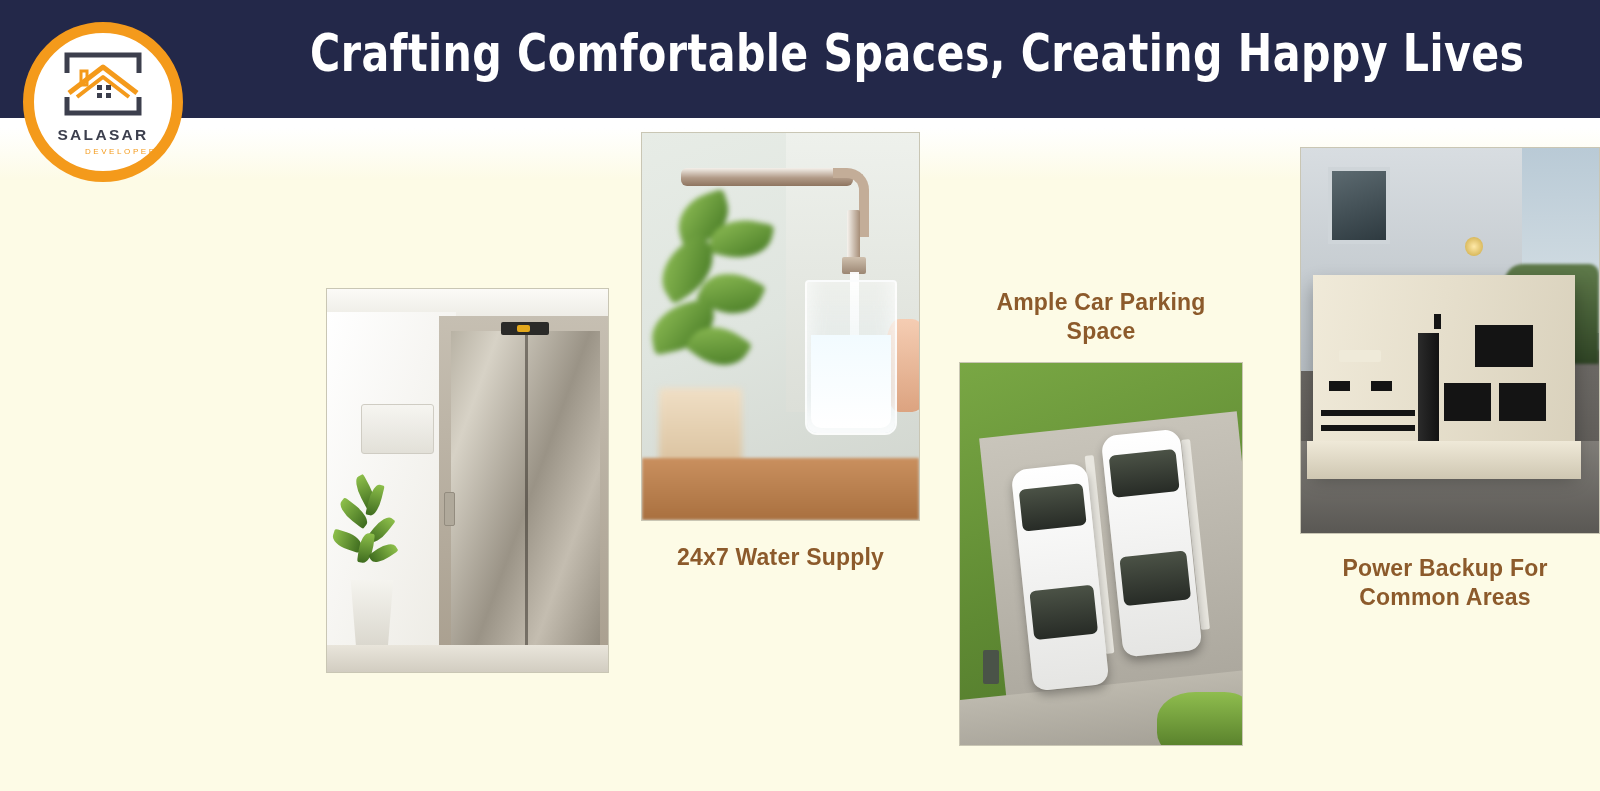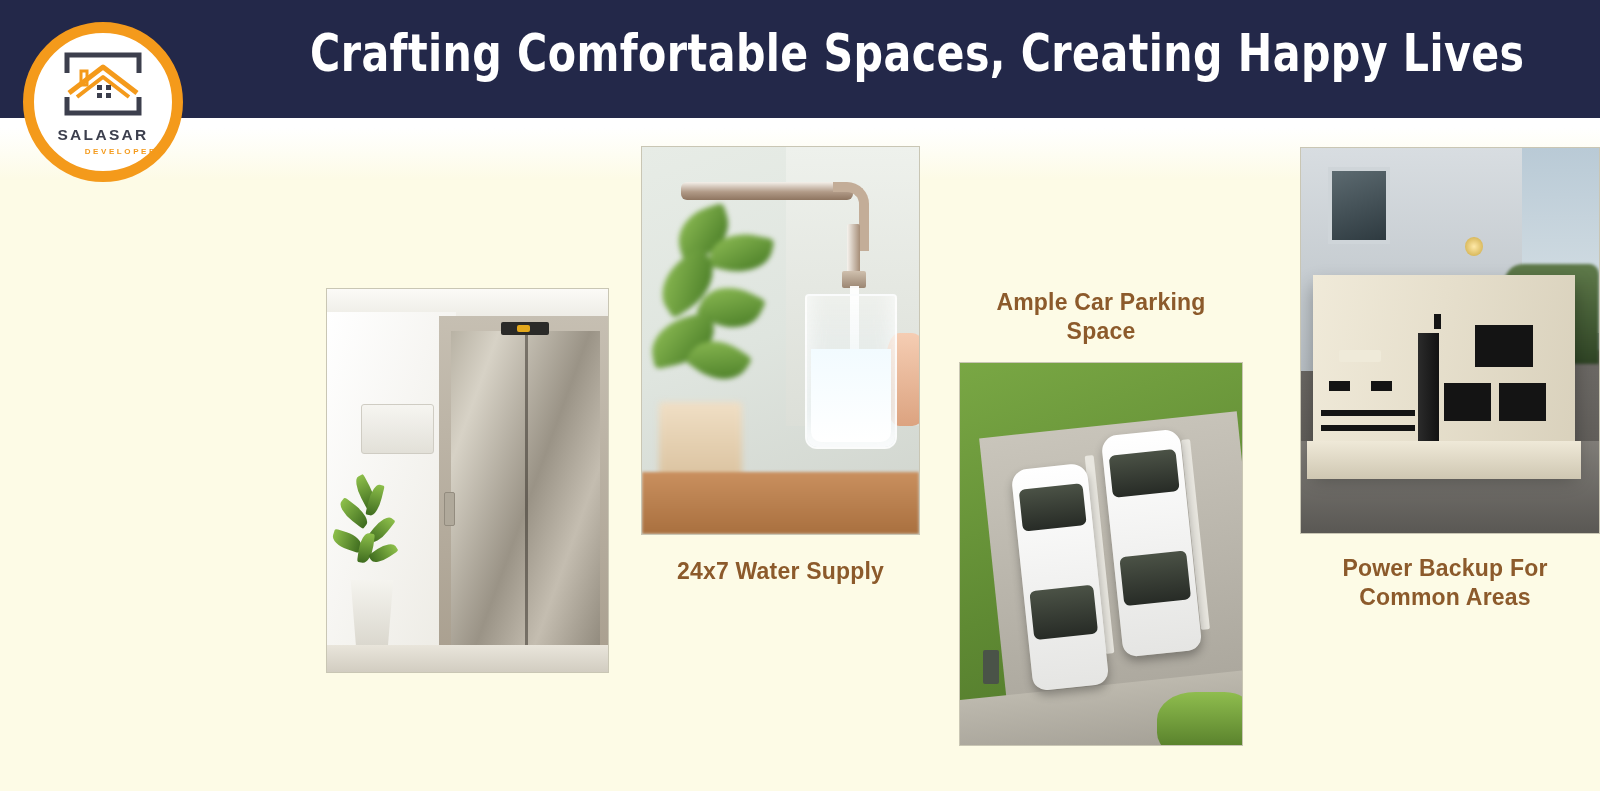--- a/index.html
+++ b/index.html
@@ -63,21 +63,21 @@
   .logo-name {
     font-size: 15.5px;
     font-weight: bold;
     letter-spacing: 2.3px;
     color: #3c3f4d;
     margin-top: 5px;
     font-family: "Liberation Sans", sans-serif;
   }
   .logo-sub {
     font-size: 8px;
-    font-weight: bold;
+    font-weight: normal;
     letter-spacing: 2.6px;
     color: #f49a1b;
     margin-top: 3px;
     margin-left: 44px;
   }
 
   
   .card { position: absolute; }
   .photo {
     position: relative;
@@ -97,21 +97,21 @@
 
   
   #card-cctv       { left: 8px;    top: 145px; width: 285px; }
   #card-cctv .photo{ width: 285px; height: 389px; }
   #card-cctv .caption { margin-top: 22px; width: 285px; }
 
   #card-elevator        { left: 326px; top: 288px; width: 283px; }
   #card-elevator .caption { margin-bottom: 16px; width: 283px; }
   #card-elevator .photo { width: 283px; height: 385px; }
 
-  #card-water       { left: 641px; top: 146px; width: 257px; }
+  #card-water       { left: 641px; top: 132px; width: 257px; }
   #card-water .photo{ width: 279px; height: 389px; }
   #card-water .caption { margin-top: 22px; width: 279px; }
 
   #card-parking        { left: 959px; top: 288px; width: 284px; }
   #card-parking .caption { margin-bottom: 16px; width: 284px; }
   #card-parking .photo { width: 284px; height: 384px; }
 
   #card-power       { left: 1300px; top: 147px; width: 300px; }
   #card-power .photo{ width: 300px; height: 387px; }
   #card-power .caption { margin-top: 20px; width: 290px; }

